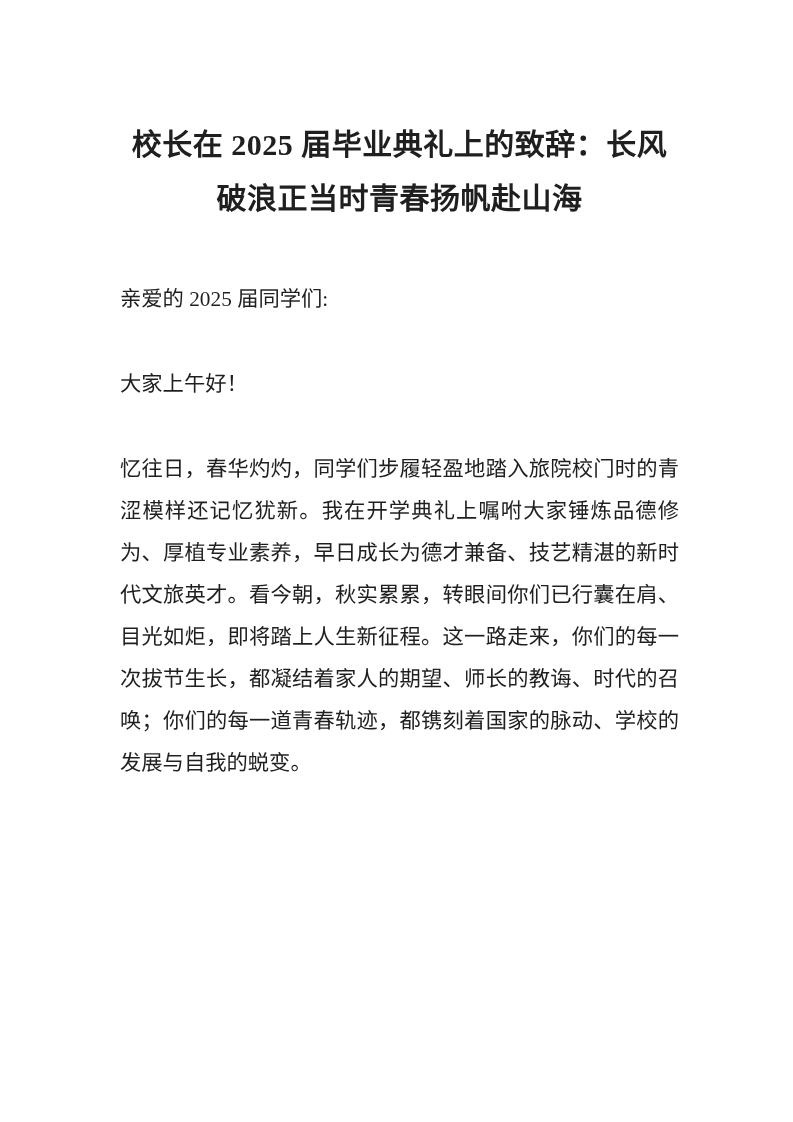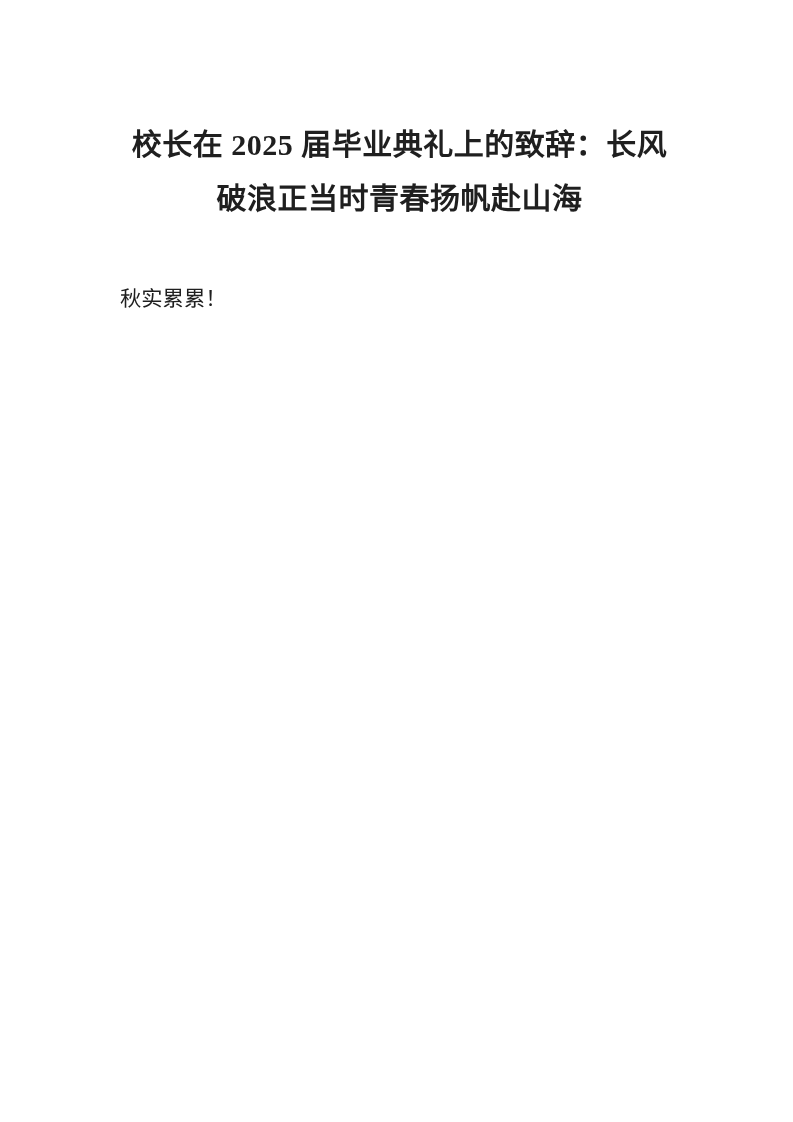--- a/index.html
+++ b/index.html
@@ -37,15 +37,17 @@
   .para:last-child {
     margin-bottom: 0;
   }
 </style>
 </head>
 <body>
 
 <div class="page">
   <h1 class="title">校长在 2025 届毕业典礼上的致辞：长风破浪正当时青春扬帆赴山海</h1>
   <div>
-      <p class="para">秋实累累！</p>
+      <p class="para">亲爱的 2025 届同学们:</p>
+      <p class="para">大家上午好！</p>
+      <p class="para">忆往日，春华灼灼，同学们步履轻盈地踏入旅院校门时的青涩模样还记忆犹新。我在开学典礼上嘱咐大家锤炼品德修为、厚植专业素养，早日成长为德才兼备、技艺精湛的新时代文旅英才。看今朝，秋实累累，转眼间你们已行囊在肩、目光如炬，即将踏上人生新征程。这一路走来，你们的每一次拔节生长，都凝结着家人的期望、师长的教诲、时代的召唤；你们的每一道青春轨迹，都镌刻着国家的脉动、学校的发展与自我的蜕变。</p>
     </div>
 </div>
 
 </body></html>

